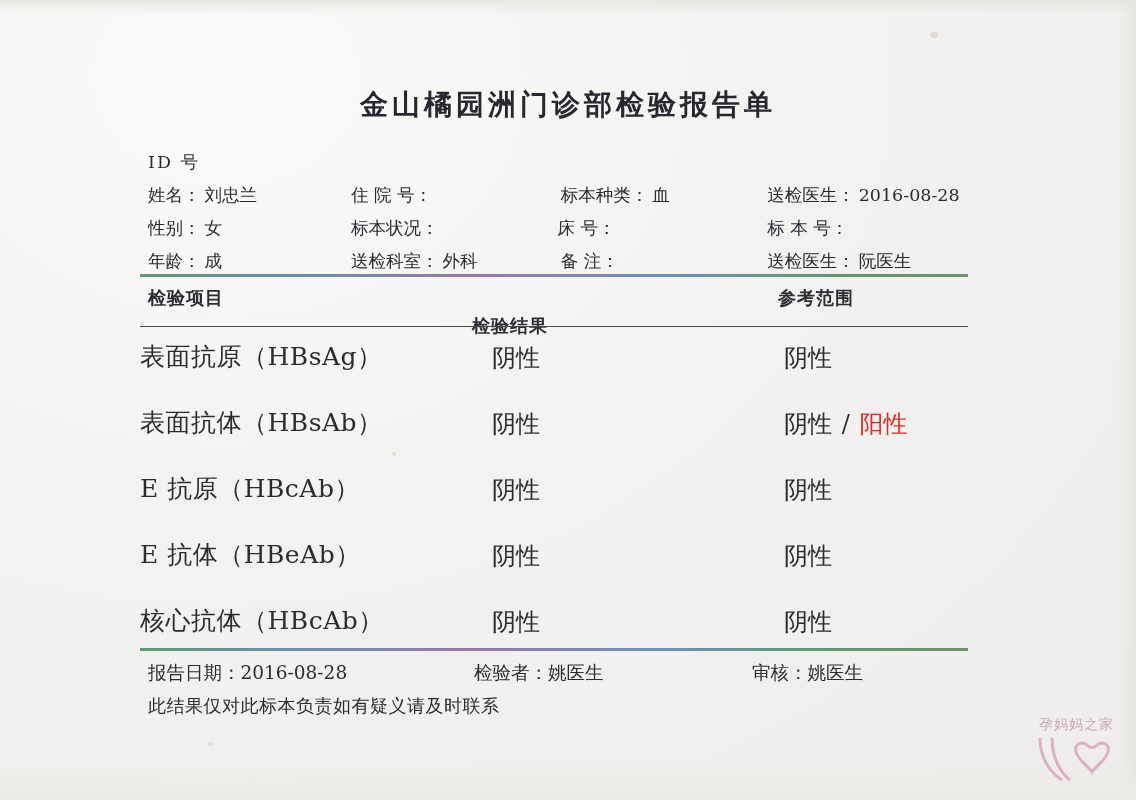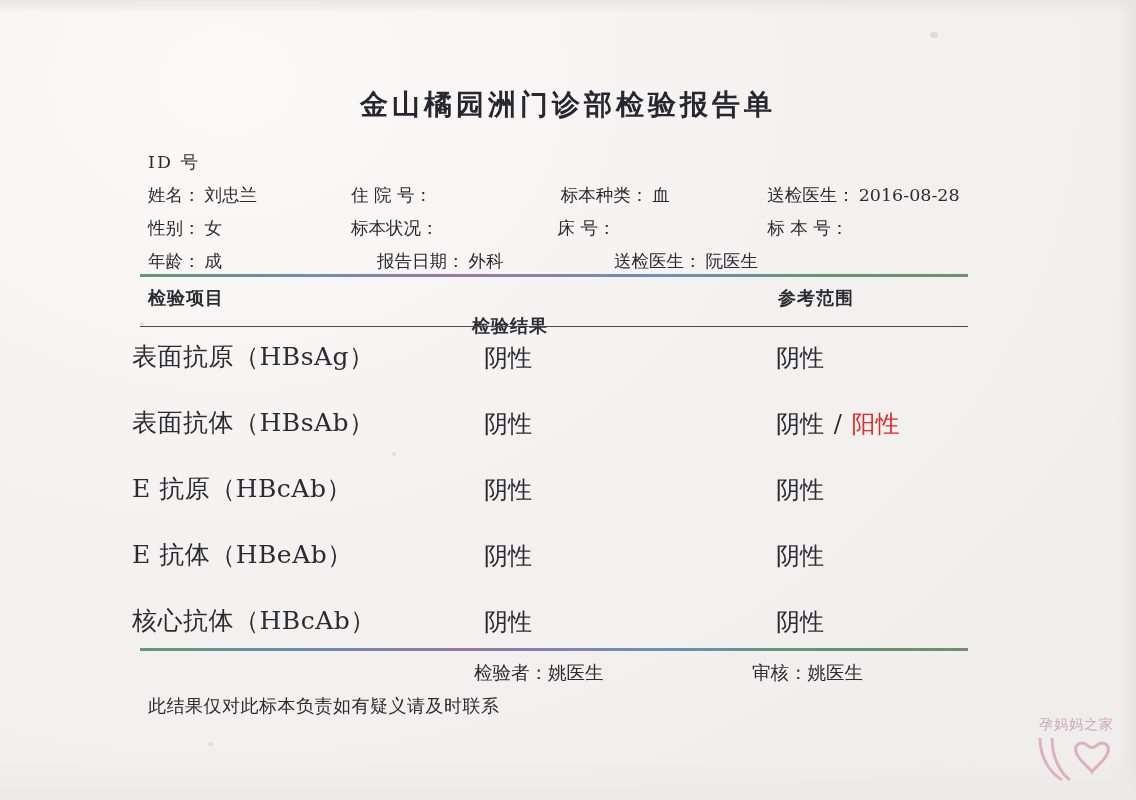--- a/index.html
+++ b/index.html
@@ -112,21 +112,21 @@
     font-size: 18px;
     font-weight: bold;
     letter-spacing: 1px;
   }
   .col-head .h-item { position: absolute; left: 0; }
   .col-head .h-result { position: absolute; left: 324px; margin-top: 28px; }
   .col-head .h-ref { position: absolute; left: 630px; }
 
   .rows {
     position: absolute;
-    left: 132px;
+    left: 140px;
     top: 340px;
     width: 830px;
   }
   .row {
     position: relative;
     height: 66px;
   }
   .row .name {
     position: absolute;
     left: 0;
@@ -250,22 +250,26 @@
         <span class="val"></span>
       </div>
     </div>
 
     <div class="meta-row">
       <div class="cell c1">
         <span class="lbl">年龄：</span>
         <span class="val">成</span>
       </div>
       <div class="cell c2">
-        <span class="lbl">报告日期：</span>
+        <span class="lbl">送检科室：</span>
         <span class="val">外科</span>
+      </div>
+      <div class="cell c3">
+        <span class="lbl">备    注：</span>
+        <span class="val"></span>
       </div>
       <div class="cell c4">
         <span class="lbl">送检医生：</span>
         <span class="val">阮医生</span>
       </div>
     </div>
   </div>
 
   <div class="rule-colored" style="top:274px;"></div>
 
@@ -319,20 +323,23 @@
       <span class="ref">
         <span>阴性</span>
       </span>
     </div>
   </div>
 
   <div class="rule-colored" style="top:648px;"></div>
 
   <div class="footer">
     <div class="footer-row">
+      <span class="f-date">
+        <span>报告日期：</span><span>2016-08-28</span>
+      </span>
       <span class="f-tester">
         <span>检验者：</span><span>姚医生</span>
       </span>
       <span class="f-checker">
         <span>审核：</span><span>姚医生</span>
       </span>
     </div>
     <div class="footer-note">此结果仅对此标本负责如有疑义请及时联系</div>
   </div>
 

